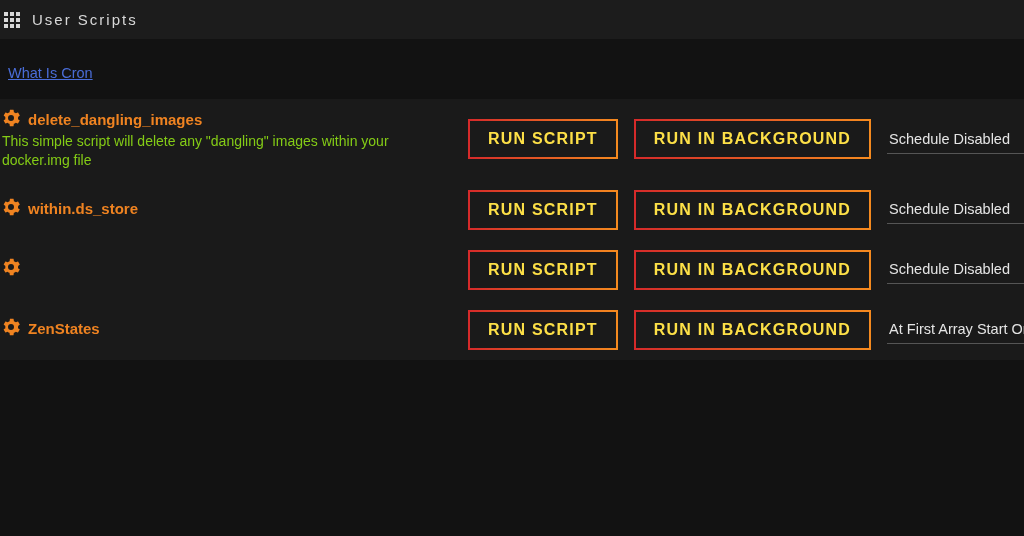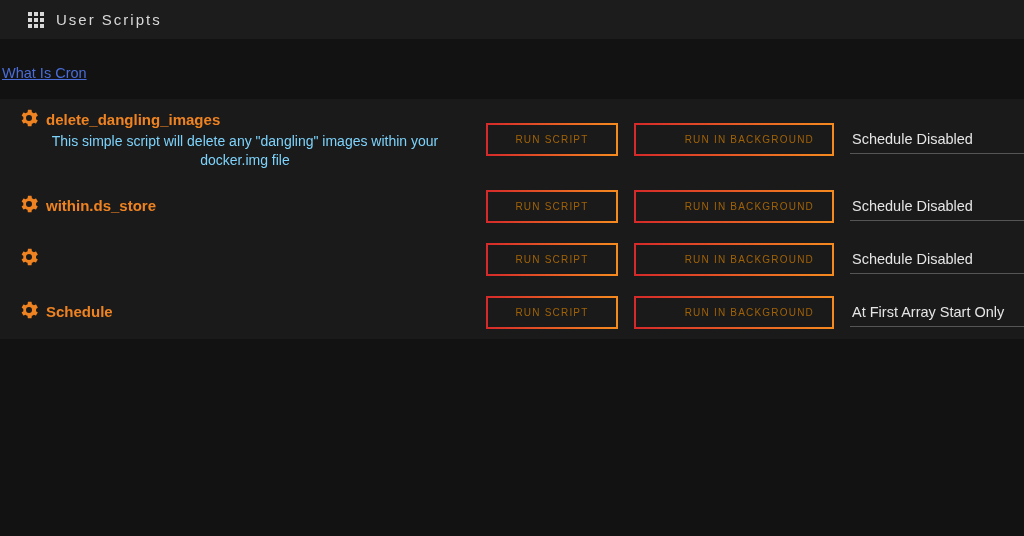--- a/index.html
+++ b/index.html
@@ -6,76 +6,75 @@
   body {
     width: 1024px;
     height: 536px;
     background: #121212;
     font-family: "Segoe UI", Arial, sans-serif;
     color: #e0e0e0;
     overflow: hidden;
   }
   .header {
     background: #1c1c1c;
-    padding: 11px 28px;
+    padding: 11px 4px;
     display: flex;
     align-items: center;
     gap: 12px;
     letter-spacing: 2px;
     font-size: 15px;
     color: #d8d8d8;
   }
   .header svg { flex-shrink: 0; }
   .content {
     padding: 0 0 0 0;
   }
   .cron-link {
     display: inline-block;
-    margin: 26px 0 18px 2px;
+    margin: 26px 0 18px 8px;
     color: #4a6dd8;
     text-decoration: underline;
     font-size: 14.5px;
   }
   .script-row {
     display: flex;
     align-items: center;
     background: #1a1a1a;
-    padding: 10px 8px 10px 20px;
+    padding: 10px 8px 10px 2px;
     gap: 16px;
   }
   .script-row + .script-row { margin-top: 0; }
   .script-info {
     flex: 0 0 450px;
     display: flex;
     flex-direction: column;
   }
   .script-title {
     display: flex;
     align-items: center;
     gap: 8px;
     font-weight: 700;
     color: #ef8321;
     font-size: 15px;
     margin-bottom: 2px;
   }
   .script-title svg { flex-shrink: 0; }
   .script-desc {
-    color: #7dd3fc;
+    color: #84cc16;
     font-size: 14px;
     line-height: 1.35;
-    text-align: center;
   }
   .btn {
     border: 2px solid;
     border-image: linear-gradient(90deg, #d62a2a 0%, #f58a1f 100%) 1;
     background: transparent;
-    color: #a16207;
-    font-weight: 400;
+    color: #fde047;
+    font-weight: 700;
     letter-spacing: 1.2px;
-    font-size: 10px;
+    font-size: 16px;
     padding: 9px 18px;
     cursor: pointer;
     white-space: nowrap;
   }
   .btn-run { flex: 0 0 132px; text-align: center; }
   .btn-bg  { flex: 0 0 200px; text-align: right; }
   .select-wrap {
     flex: 0 0 200px;
     position: relative;
   }
@@ -167,21 +166,21 @@
     <div class="select-wrap">
       <select class="select"><option selected="">Schedule Disabled</option><option>At First Array Start Only</option></select>
     </div>
   </div>
       <div class="script-row">
     <div class="script-info">
       <div class="script-title">
         <span><svg width="18" height="18" viewBox="0 0 24 24">
   <path fill="#ef8321" d="M12 8a4 4 0 1 0 0 8 4 4 0 0 0 0-8zm9.4 4c0 .5 0 1-.1 1.5l2.1 1.6c.2.1.2.4.1.6l-2 3.4c-.1.2-.4.3-.6.2l-2.5-1a7.7 7.7 0 0 1-2.6 1.5l-.4 2.7c0 .2-.2.4-.5.4h-4c-.2 0-.4-.2-.5-.4l-.4-2.7a7.7 7.7 0 0 1-2.6-1.5l-2.5 1c-.2.1-.5 0-.6-.2l-2-3.4c-.1-.2-.1-.5.1-.6l2.1-1.6c-.1-.5-.1-1-.1-1.5s0-1 .1-1.5L2.5 8.9c-.2-.1-.2-.4-.1-.6l2-3.4c.1-.2.4-.3.6-.2l2.5 1A7.7 7.7 0 0 1 10.1 4.2l.4-2.7c0-.2.2-.4.5-.4h4c.2 0 .4.2.5.4l.4 2.7a7.7 7.7 0 0 1 2.6 1.5l2.5-1c.2-.1.5 0 .6.2l2 3.4c.1.2.1.5-.1.6l-2.1 1.6c.1.5.1 1 .1 1.5z"></path>
 </svg></span>
-        <span>Schedule</span>
+        <span>ZenStates</span>
       </div>
     </div>
     <button class="btn btn-run">RUN SCRIPT</button>
     <button class="btn btn-bg">RUN IN BACKGROUND</button>
     <div class="select-wrap">
       <select class="select"><option>Schedule Disabled</option><option selected="">At First Array Start Only</option></select>
     </div>
   </div>
     </div>
 </div>

